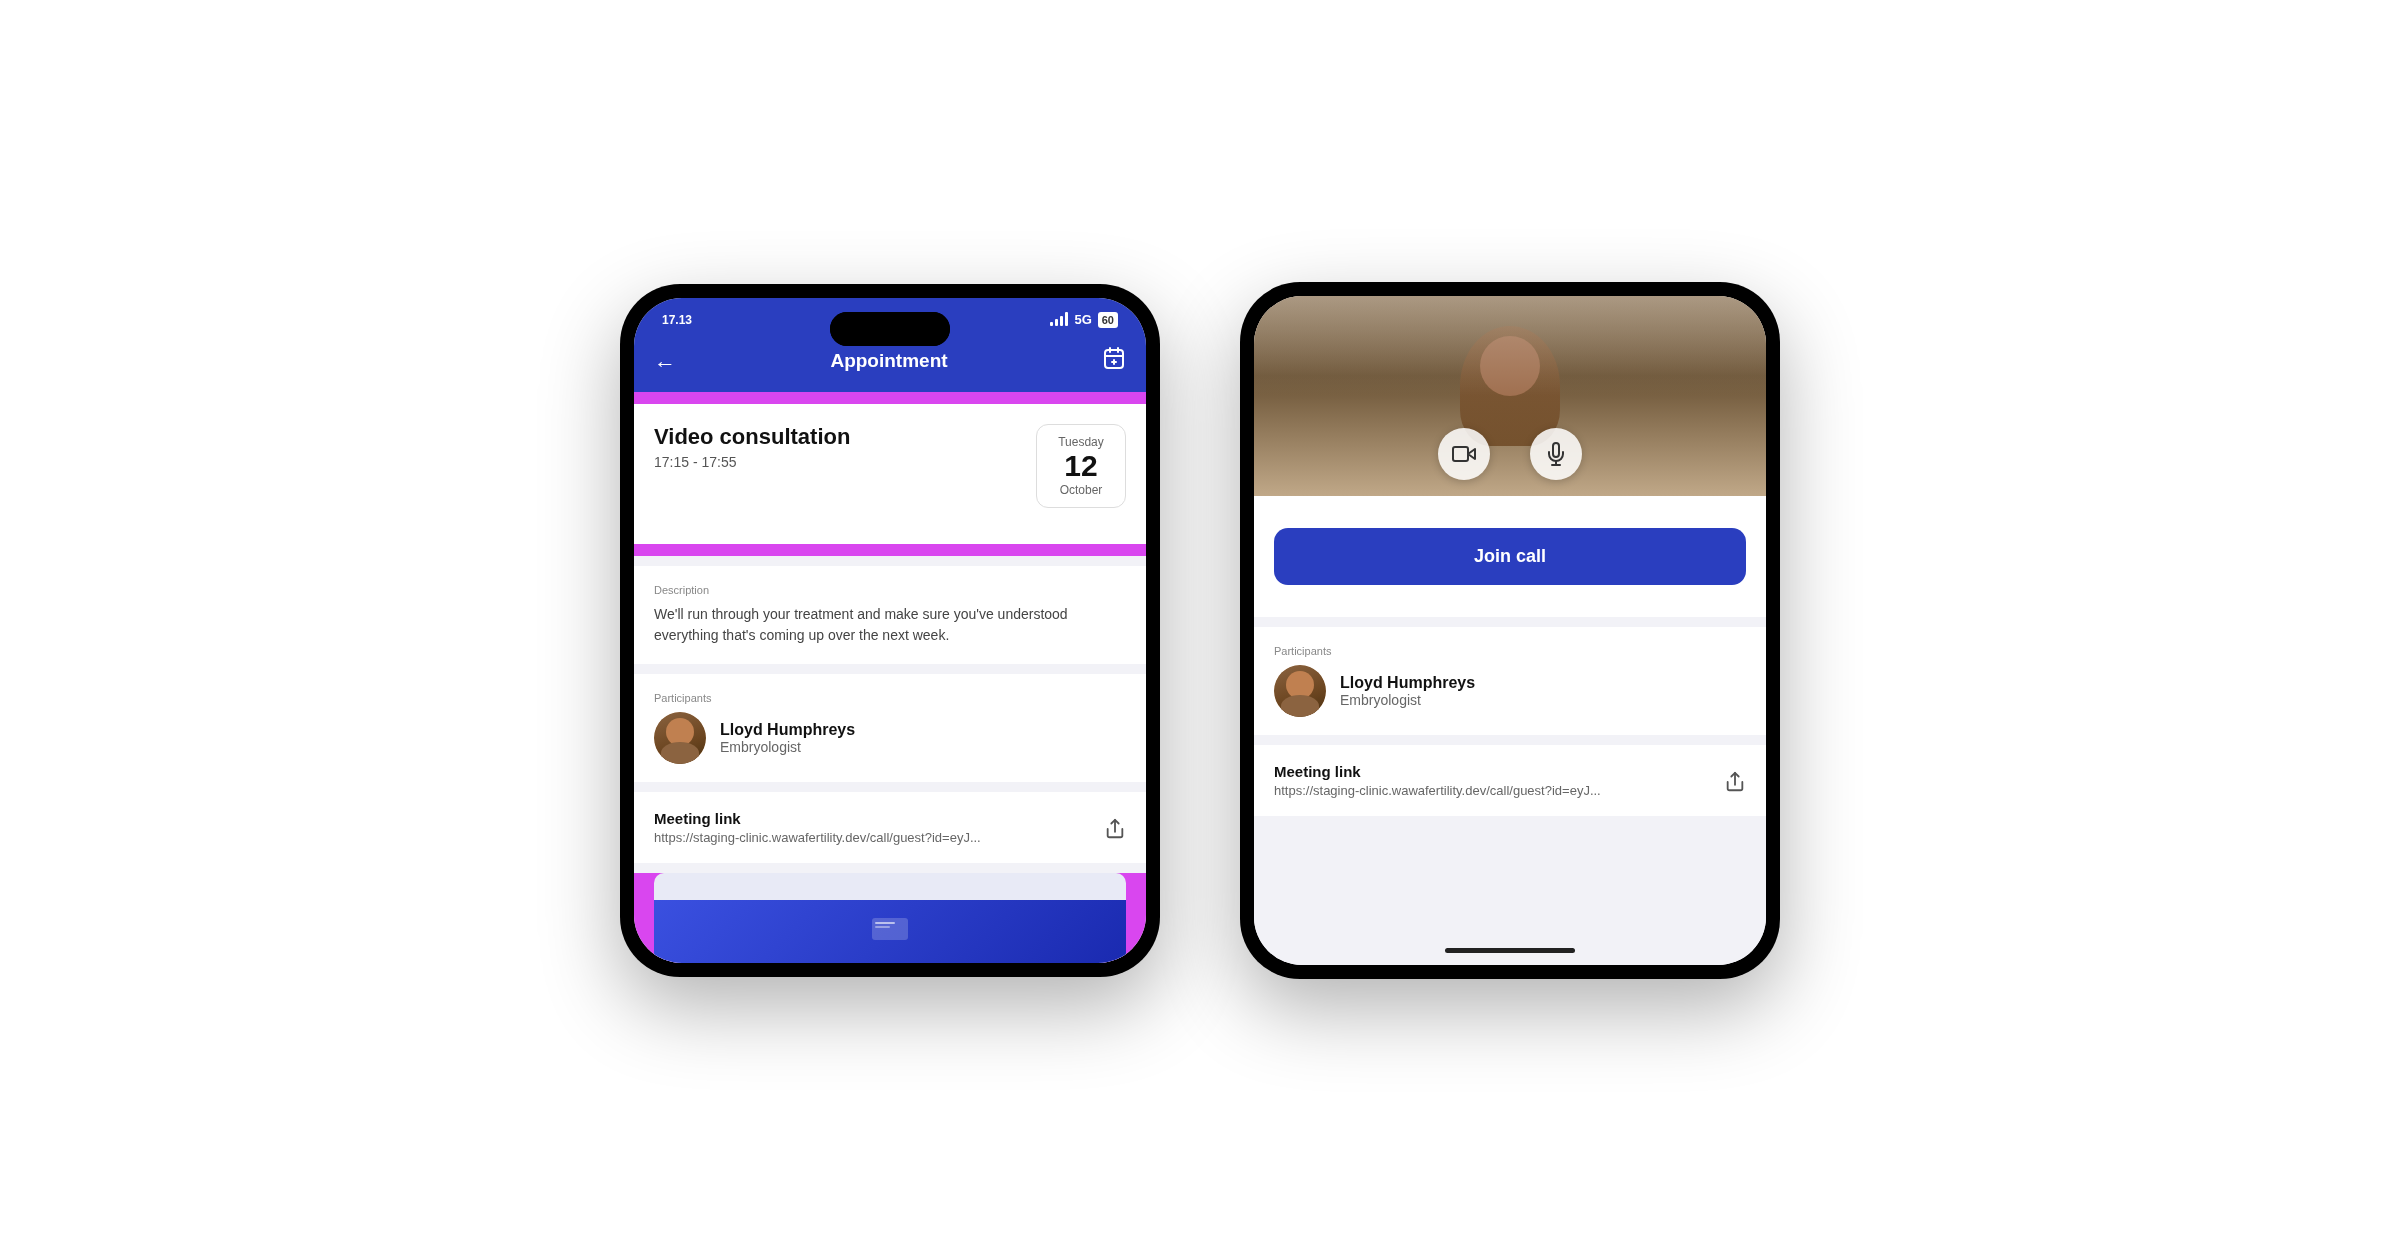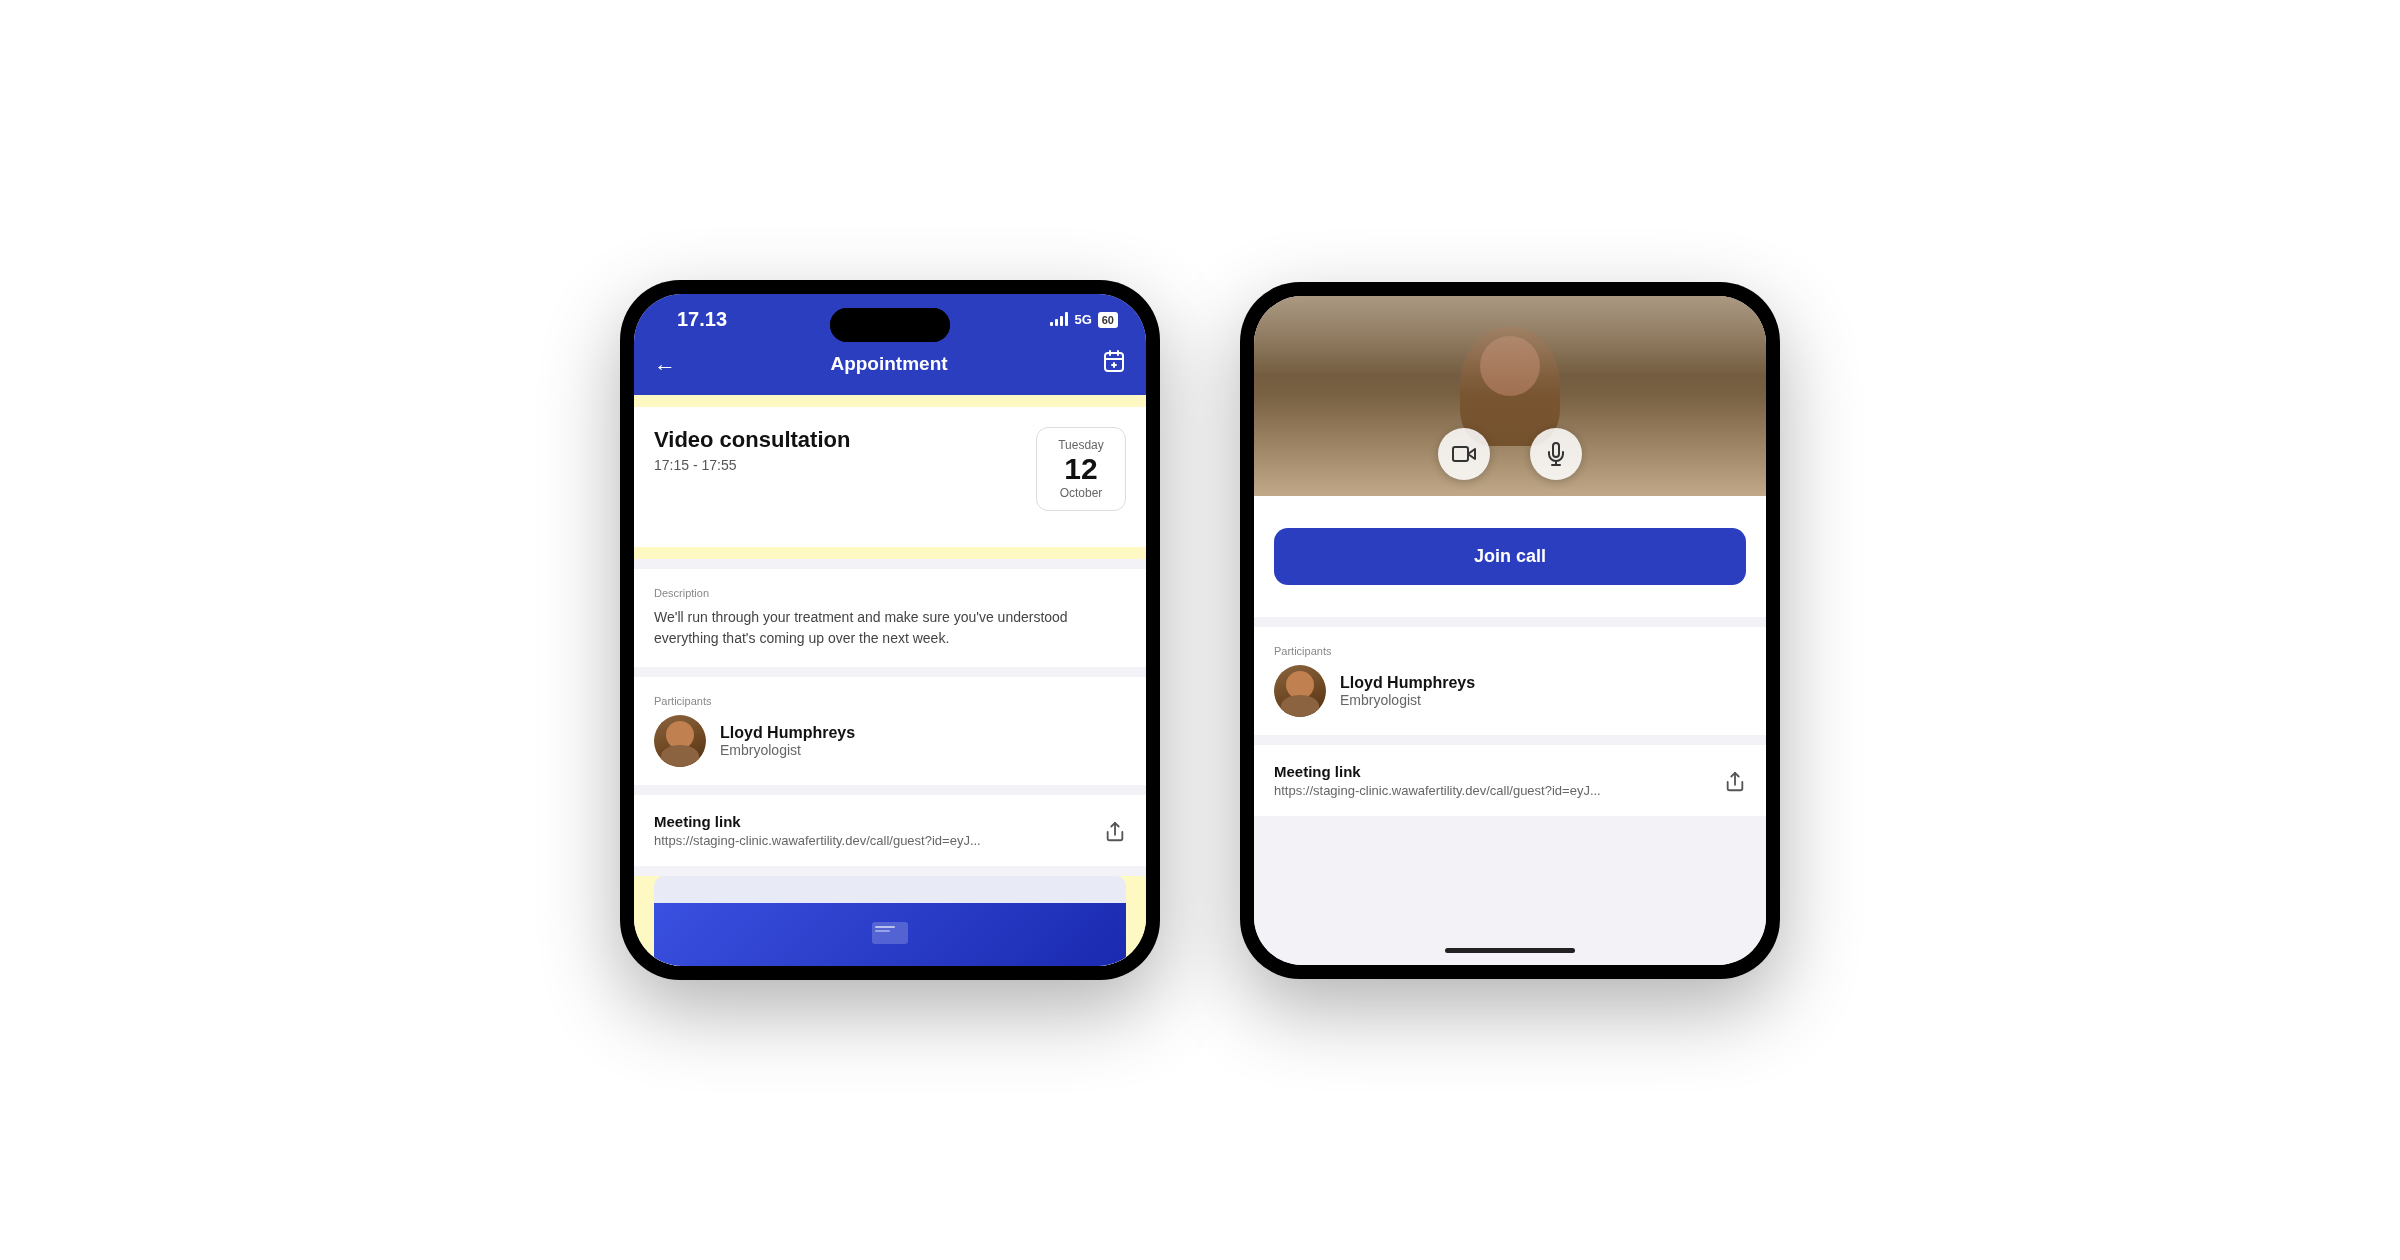--- a/index.html
+++ b/index.html
@@ -38,23 +38,22 @@
       display: flex;
       align-items: center;
       justify-content: space-between;
       padding: 14px 28px 8px;
       color: white;
       font-size: 17px;
       font-weight: 600;
     }
 
     .status-time {
-      font-size: 20px;
+      font-size: 12px;
       font-weight: 700;
-      margin-left: 15px;
     }
 
     .status-icons {
       display: flex;
       align-items: flex-start;
       gap: 6px;
       font-size: 13px;
       font-weight: 600;
     }
 
@@ -119,21 +118,21 @@
       font-weight: 600;
     }
 
     .nav-icon {
       color: white;
       font-size: 22px;
     }
 
     
     .phone-content {
-      background: #fef9c3;
+      background: #d946ef;
       overflow: hidden;
     }
 
     
     .card-section {
       background: white;
       margin: 12px 0;
       padding: 20px;
     }
 

